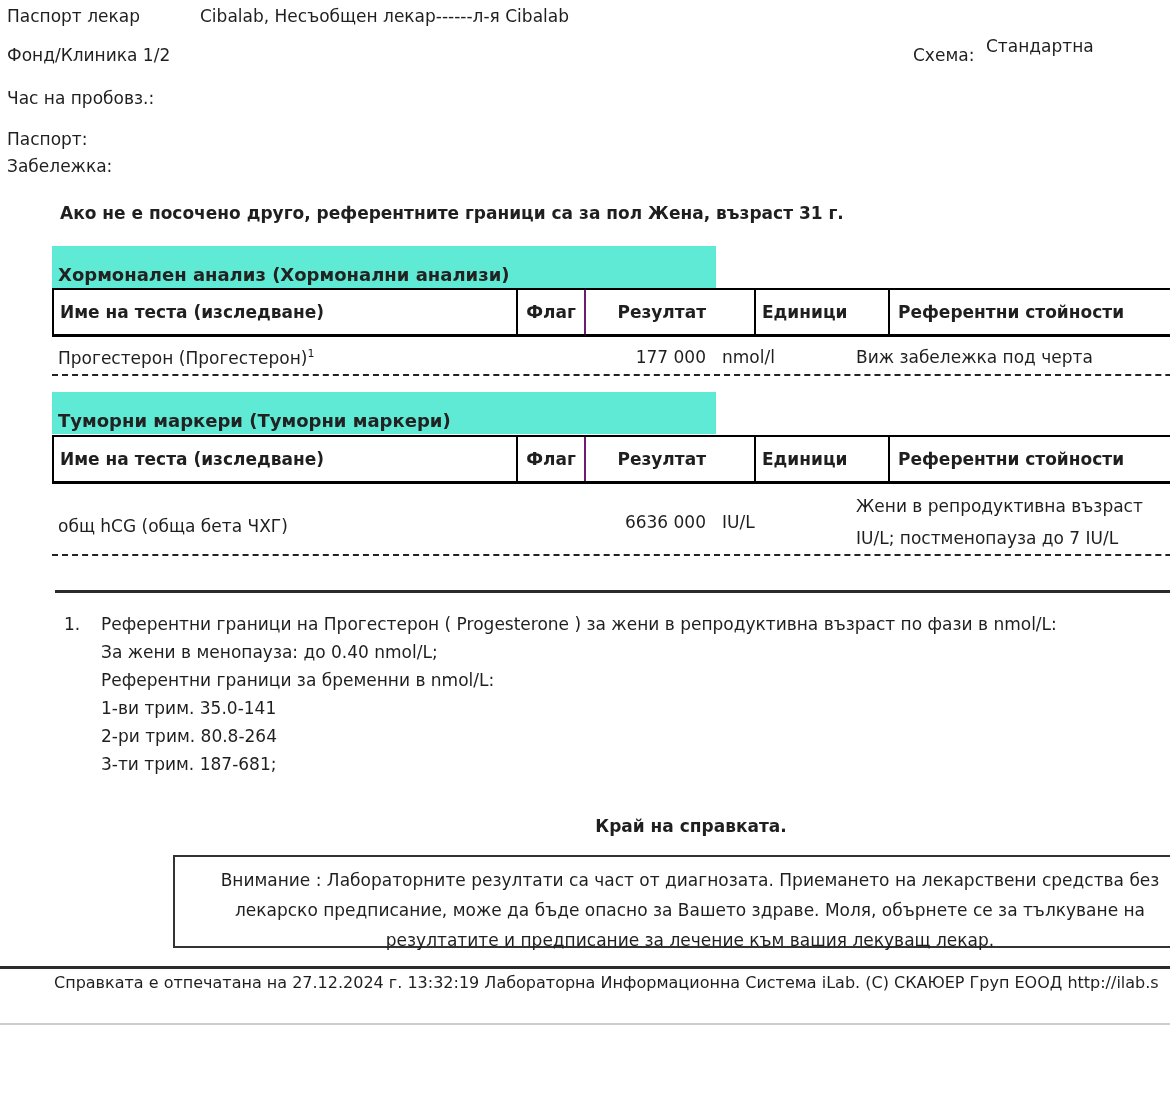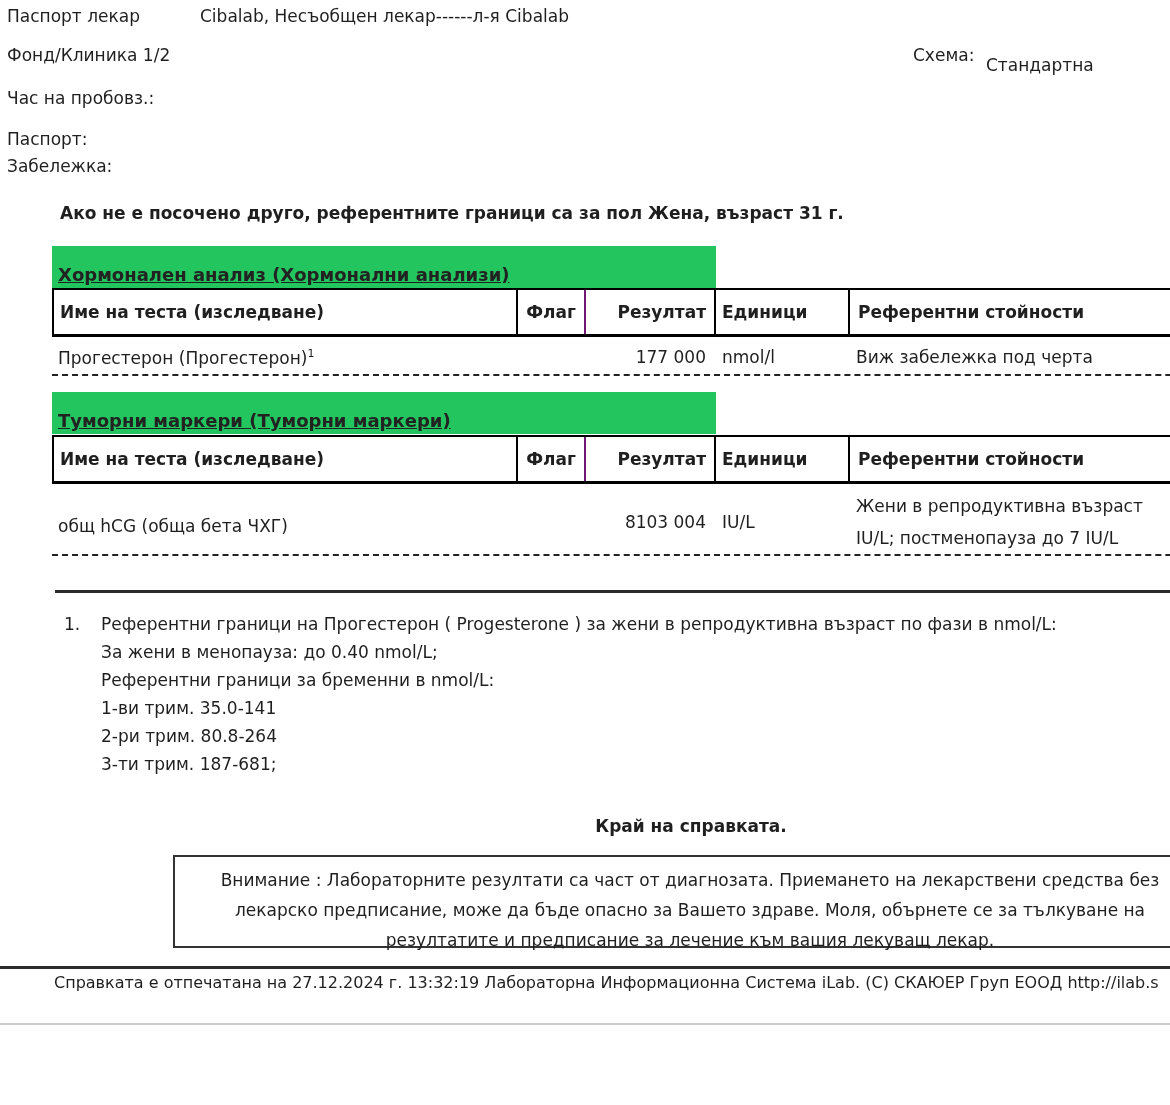--- a/index.html
+++ b/index.html
@@ -27,26 +27,25 @@
 
   
   .hdr-label { color: #1f1f1f; }
 
   
   .section-bar {
     position: absolute;
     left: 52px;
     width: 664px;
     height: 42px;
-    background: #22c55e;
+    background: #5eead4;
     display: flex;
     align-items: flex-end;
     padding: 0 0 3px 6px;
     box-sizing: border-box;
-    text-decoration: underline;
   }
   .section-bar .title {
     font-size: 18px;
     font-weight: bold;
     color: #222;
     white-space: nowrap;
   }
 
   
   .thead {
@@ -65,21 +64,21 @@
     align-items: center;
     font-size: 17px;
     font-weight: bold;
     box-sizing: border-box;
     white-space: nowrap;
     overflow: hidden;
   }
   .thead .c-name  { width: 462px; padding-left: 6px; border-radius: 17px; }
   .thead .c-flag  { width: 68px; border-left: 2px solid #000; justify-content: center; }
   .thead .c-res   { width: 130px; border-left: 2px solid #701a75; justify-content: flex-end; padding-right: 8px; }
-  .thead .c-units { width: 134px; border-left: 2px solid #000; padding-left: 6px; }
+  .thead .c-units { width: 134px; border-left: 2px solid #000; padding-left: 6px; margin-left: 40px; }
   .thead .c-ref   { flex: 1; border-left: 2px solid #000; padding-left: 8px; }
 
   .result-box {
     position: absolute;
     left: 584px;
     width: 122px;
     text-align: right;
     white-space: nowrap;
   }
   .dotted-rule {
@@ -141,21 +140,21 @@
 </head>
 <body>
 
 <div class="page">
 
   <span class="abs t17 hdr-label" style="top:6px;left:7px;">Паспорт лекар</span>
   <span class="abs t17" style="top:6px;left:200px;">Cibalab, Несъобщен лекар------л-я Cibalab</span>
 
   <span class="abs t17" style="top:45px;left:7px;">Фонд/Клиника 1/2</span>
   <span class="abs t17" style="top:45px;left:900px;margin-left:13px;">Схема:</span>
-  <span class="abs t17" style="top:55px;left:986px;">Стандартна</span>
+  <span class="abs t17" style="top:36px;left:986px;">Стандартна</span>
 
   <span class="abs t17" style="top:88px;left:7px;">Час на пробовз.:</span>
   <span class="abs t17" style="top:129px;left:7px;">Паспорт:</span>
   <span class="abs t17" style="top:156px;left:7px;">Забележка:</span>
 
   <span class="abs t17 bold" style="top:203px;left:60px;">Ако не е посочено друго, референтните граници са за пол Жена, възраст 31 г.</span>
 
   <div class="section-bar" style="top:246px;">
     <span class="title">Хормонален анализ (Хормонални анализи)</span>
   </div>
@@ -185,21 +184,21 @@
   <div class="thead" style="top:435px;">
     <div class="cell c-name">Име на теста (изследване)</div>
     <div class="cell c-flag">Флаг</div>
     <div class="cell c-res">Резултат</div>
     <div class="cell c-units">Единици</div>
     <div class="cell c-ref">Референтни стойности</div>
   </div>
 
   <div>
     <span class="abs t17" style="top:516px;left:58px;">общ hCG (обща бета ЧХГ)</span>
-    <span class="abs t17 result-box" style="top:512px;">8103 004</span>
+    <span class="abs t17 result-box" style="top:512px;">6636 000</span>
     <span class="abs t17" style="top:512px;left:722px;">IU/L</span>
     <span class="abs t17" style="top:496px;left:856px;">Жени в репродуктивна възраст</span>
     <span class="abs t17" style="top:528px;left:856px;">IU/L; постменопауза до 7 IU/L</span>
   </div>
   <div class="dotted-rule" style="top:554px;"></div>
 
   <div class="thick-rule" style="top:590px;left:55px;width:1327px;height:3px;"></div>
 
   <div class="footnote">
     <div class="marker">1.</div>

